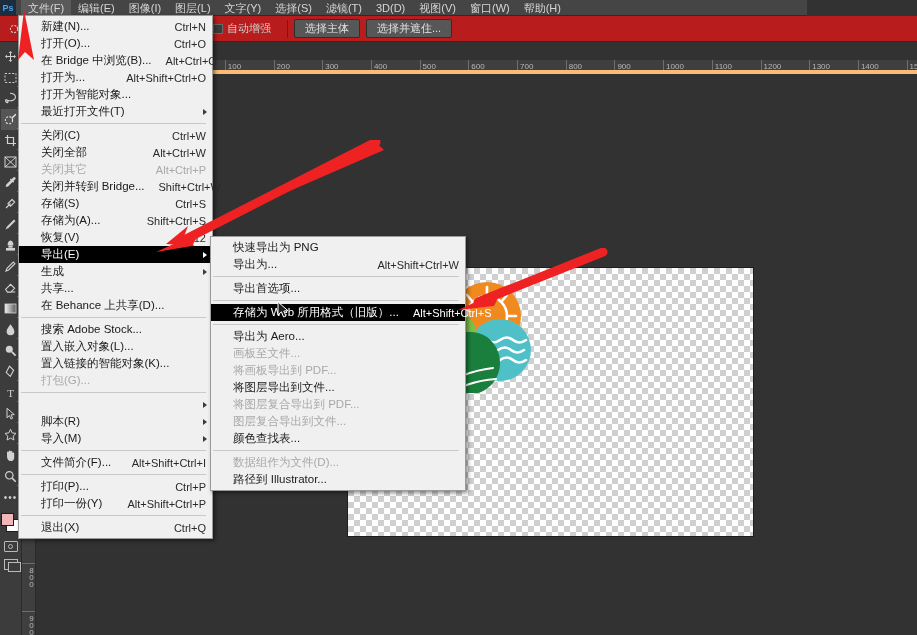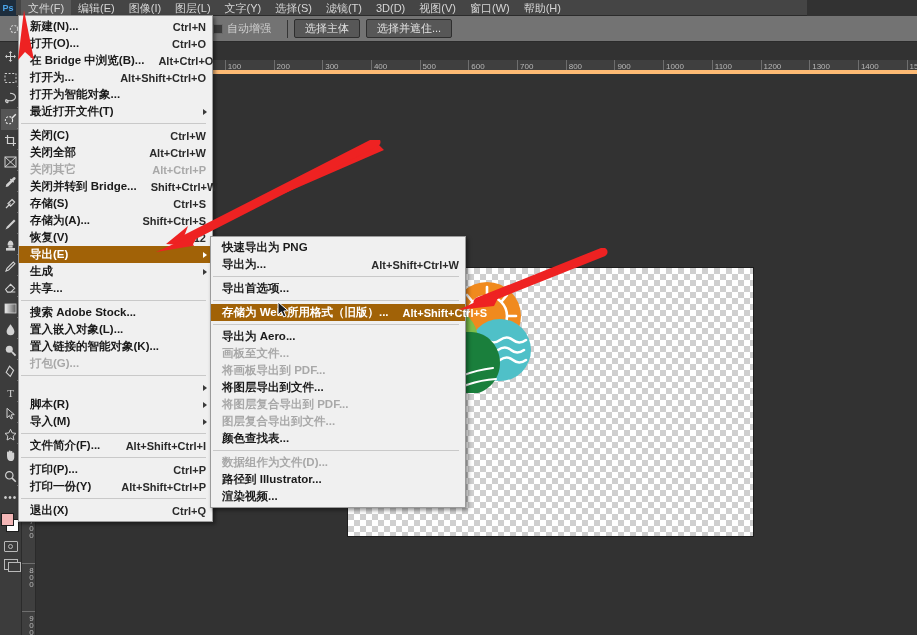--- a/index.html
+++ b/index.html
@@ -24,21 +24,21 @@
   }
   .menubar .mi {
     color:#d6d6d6; font-size:11px; padding:0 7px; line-height:16px;
     white-space:nowrap; cursor:default;
   }
   .menubar .mi.active { background:#5a5a5a; }
 
   
   .optionsbar {
     position:absolute; left:0; top:16px; width:917px; height:26px;
-    background:#737373; border-bottom:1px solid #2b2b2b;
+    background:#b91c1c; border-bottom:1px solid #2b2b2b;
     display:flex; align-items:center; padding-left:4px;
   }
   .opt-tool-icon { width:22px; height:20px; display:flex; align-items:center;
     justify-content:center; color:#ccc; font-size:12px; }
   .opt-sep { width:1px; height:18px; background:#353535; margin:0 6px; }
   .opt-field {
     width:38px; height:17px; background:#262626; border:1px solid #1c1c1c;
     color:#d0d0d0; font-size:10px; line-height:15px; padding-left:3px;
   }
   .opt-check { display:flex; align-items:center; gap:4px; margin-right:10px; }
@@ -115,26 +115,26 @@
   .logo { position:absolute; left:56px; top:10px; }
 
   
   .menu {
     position:absolute; background:#f0f0f0; border:1px solid #9b9b9b;
     box-shadow:2px 2px 4px rgba(0,0,0,.45); padding:2px 0;
     font-size:11.5px; color:#1a1a1a; z-index:30;
   }
   #file-menu { left:18px; top:15px; width:195px; }
   #export-menu { left:210px; top:236px; width:256px; }
-  .row { display:flex; align-items:center; height:17px; padding:0 6px 0 11px;
-         position:relative; white-space:nowrap;font-weight:bold; }
+  .row { display:flex; align-items:center; height:17px; padding:0 6px 0 22px;
+         position:relative; white-space:nowrap; }
   .row .lbl { flex:1; }
   .row .acc { color:#2a2a2a; font-size:11px; margin-left:14px; }
   .row.dim, .row.dim .acc { color:#a8a8a8; }
-  .row.hl { background:#a16207; color:#fff; }
+  .row.hl { background:#000000; color:#fff; }
   .row.hl .acc { color:#fff; }
   .row .arrow {
     position:absolute; right:5px; width:0; height:0;
     border-top:3.5px solid transparent; border-bottom:3.5px solid transparent;
     border-left:4px solid #3a3a3a;
   }
   .row.hl .arrow { border-left-color:#fff; }
   .sep { height:1px; background:#c9c9c9; margin:3px 6px 3px 2px; }
 
   
@@ -451,20 +451,23 @@
         <span class="lbl">导出(E)</span>
         <span class="arrow"></span>
       </div>
       <div class="row">
         <span class="lbl">生成</span>
         <span class="arrow"></span>
       </div>
       <div class="row">
         <span class="lbl">共享...</span>
       </div>
+      <div class="row">
+        <span class="lbl">在 Behance 上共享(D)...</span>
+      </div>
       <div class="sep"></div>
       <div class="row">
         <span class="lbl">搜索 Adobe Stock...</span>
       </div>
       <div class="row">
         <span class="lbl">置入嵌入对象(L)...</span>
       </div>
       <div class="row">
         <span class="lbl">置入链接的智能对象(K)...</span>
       </div>
@@ -542,23 +545,20 @@
       </div>
       <div class="row">
         <span class="lbl">颜色查找表...</span>
       </div>
       <div class="sep"></div>
       <div class="row dim">
         <span class="lbl">数据组作为文件(D)...</span>
       </div>
       <div class="row">
         <span class="lbl">路径到 Illustrator...</span>
-      </div>
-      <div class="row">
-        <span class="lbl">渲染视频...</span>
       </div>
     </div>
 
   <svg class="arrow-annot" style="left:8px; top:8px;" width="36" height="60">
     <path d="M16 2 L26 52 L17 44 L10 52 Z" fill="#ee2222"></path>
   </svg>
   <svg class="arrow-annot" style="left:138px; top:140px;" width="250" height="115">
     <path d="M240 4 L44 102 L50 86 L28 104 L56 106 L50 95 L246 10 Z" fill="#ee2222"></path>
     <path d="M238 2 L46 100" stroke="#ee2222" stroke-width="9" stroke-linecap="round"></path>
     <path d="M18 112 L62 92 L54 106 Z" fill="#ee2222"></path>

